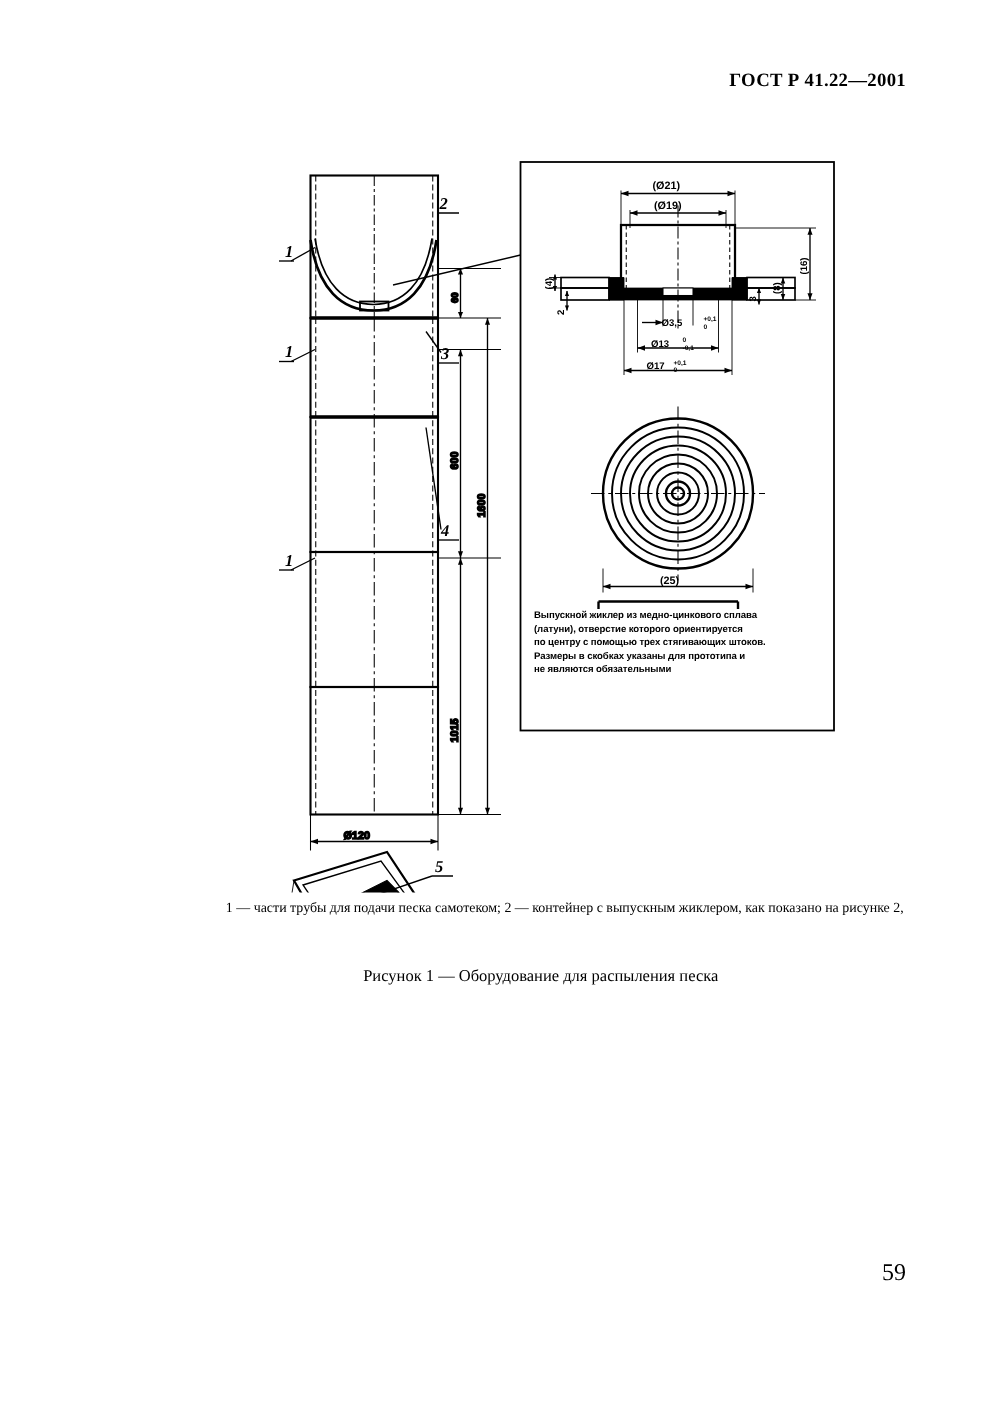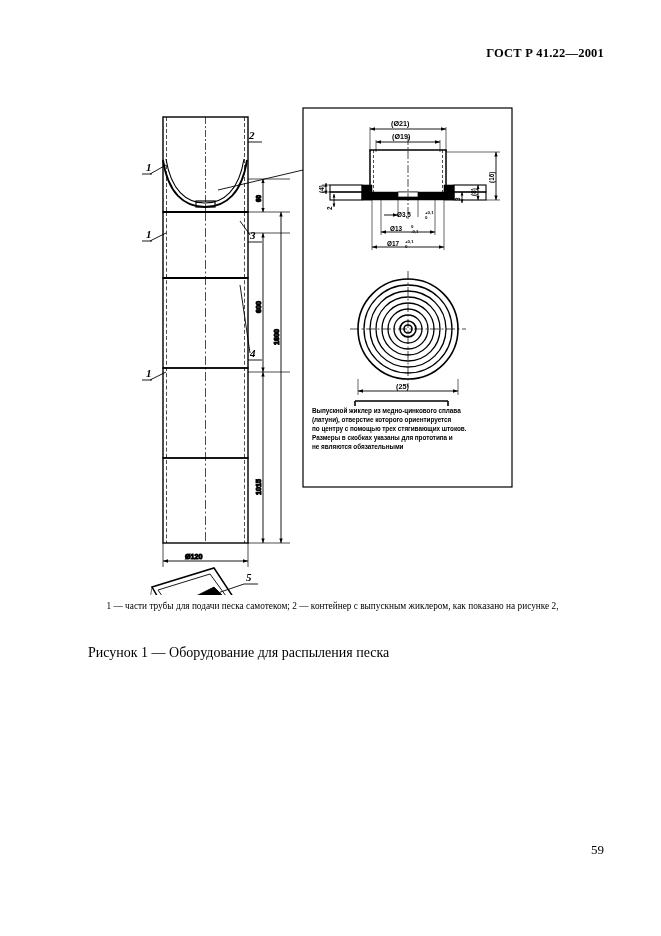--- a/index.html
+++ b/index.html
@@ -5,21 +5,21 @@
 <style>
   html,body{margin:0;padding:0;}
   body{
     width:661px;height:936px;
     background:#ffffff;
     font-family:"Liberation Serif", serif;
     color:#000;
     position:relative;
     overflow:hidden;
   }
-  .page{position:absolute;inset:0;}
+  .page{position:absolute;inset:0;margin-left:44px;}
 
   
   .doc-header{
     position:absolute;
     top:46px; right:57px;
     font-family:"Liberation Serif", serif;
     font-weight:bold;
     font-size:12.5px;
     letter-spacing:0.2px;
     white-space:nowrap;
@@ -52,32 +52,32 @@
     position:absolute;
     left:80px; top:600px;
     width:505px;
     text-align:center;
     font-size:9.3px;
     line-height:13.6px;
     font-family:"Liberation Serif", serif;
   }
   .fig-title{
     position:absolute;
-    left:88px; top:645px;
+    left:64px; top:645px;
     width:505px;
-    text-align:left;
-    font-size:14px;
+    text-align:center;
+    font-size:11px;
     font-family:"Liberation Serif", serif;
   }
 
   
   .page-number{
     position:absolute;
     right:57px; bottom:78px;
-    font-size:13px;
+    font-size:16px;
     font-family:"Liberation Serif", serif;
   }
 
   
   .dim{font-family:"Liberation Sans", sans-serif;font-size:7.2px;font-weight:bold;fill:#000;}
   .dim-s{font-family:"Liberation Sans", sans-serif;font-size:6.4px;font-weight:bold;fill:#000;}
   .tol{font-family:"Liberation Sans", sans-serif;font-size:4.4px;font-weight:bold;fill:#000;}
   .ref{font-family:"Liberation Serif", serif;font-size:11px;font-style:italic;font-weight:bold;fill:#000;}
   .ln{stroke:#000;fill:none;}
 </style>

